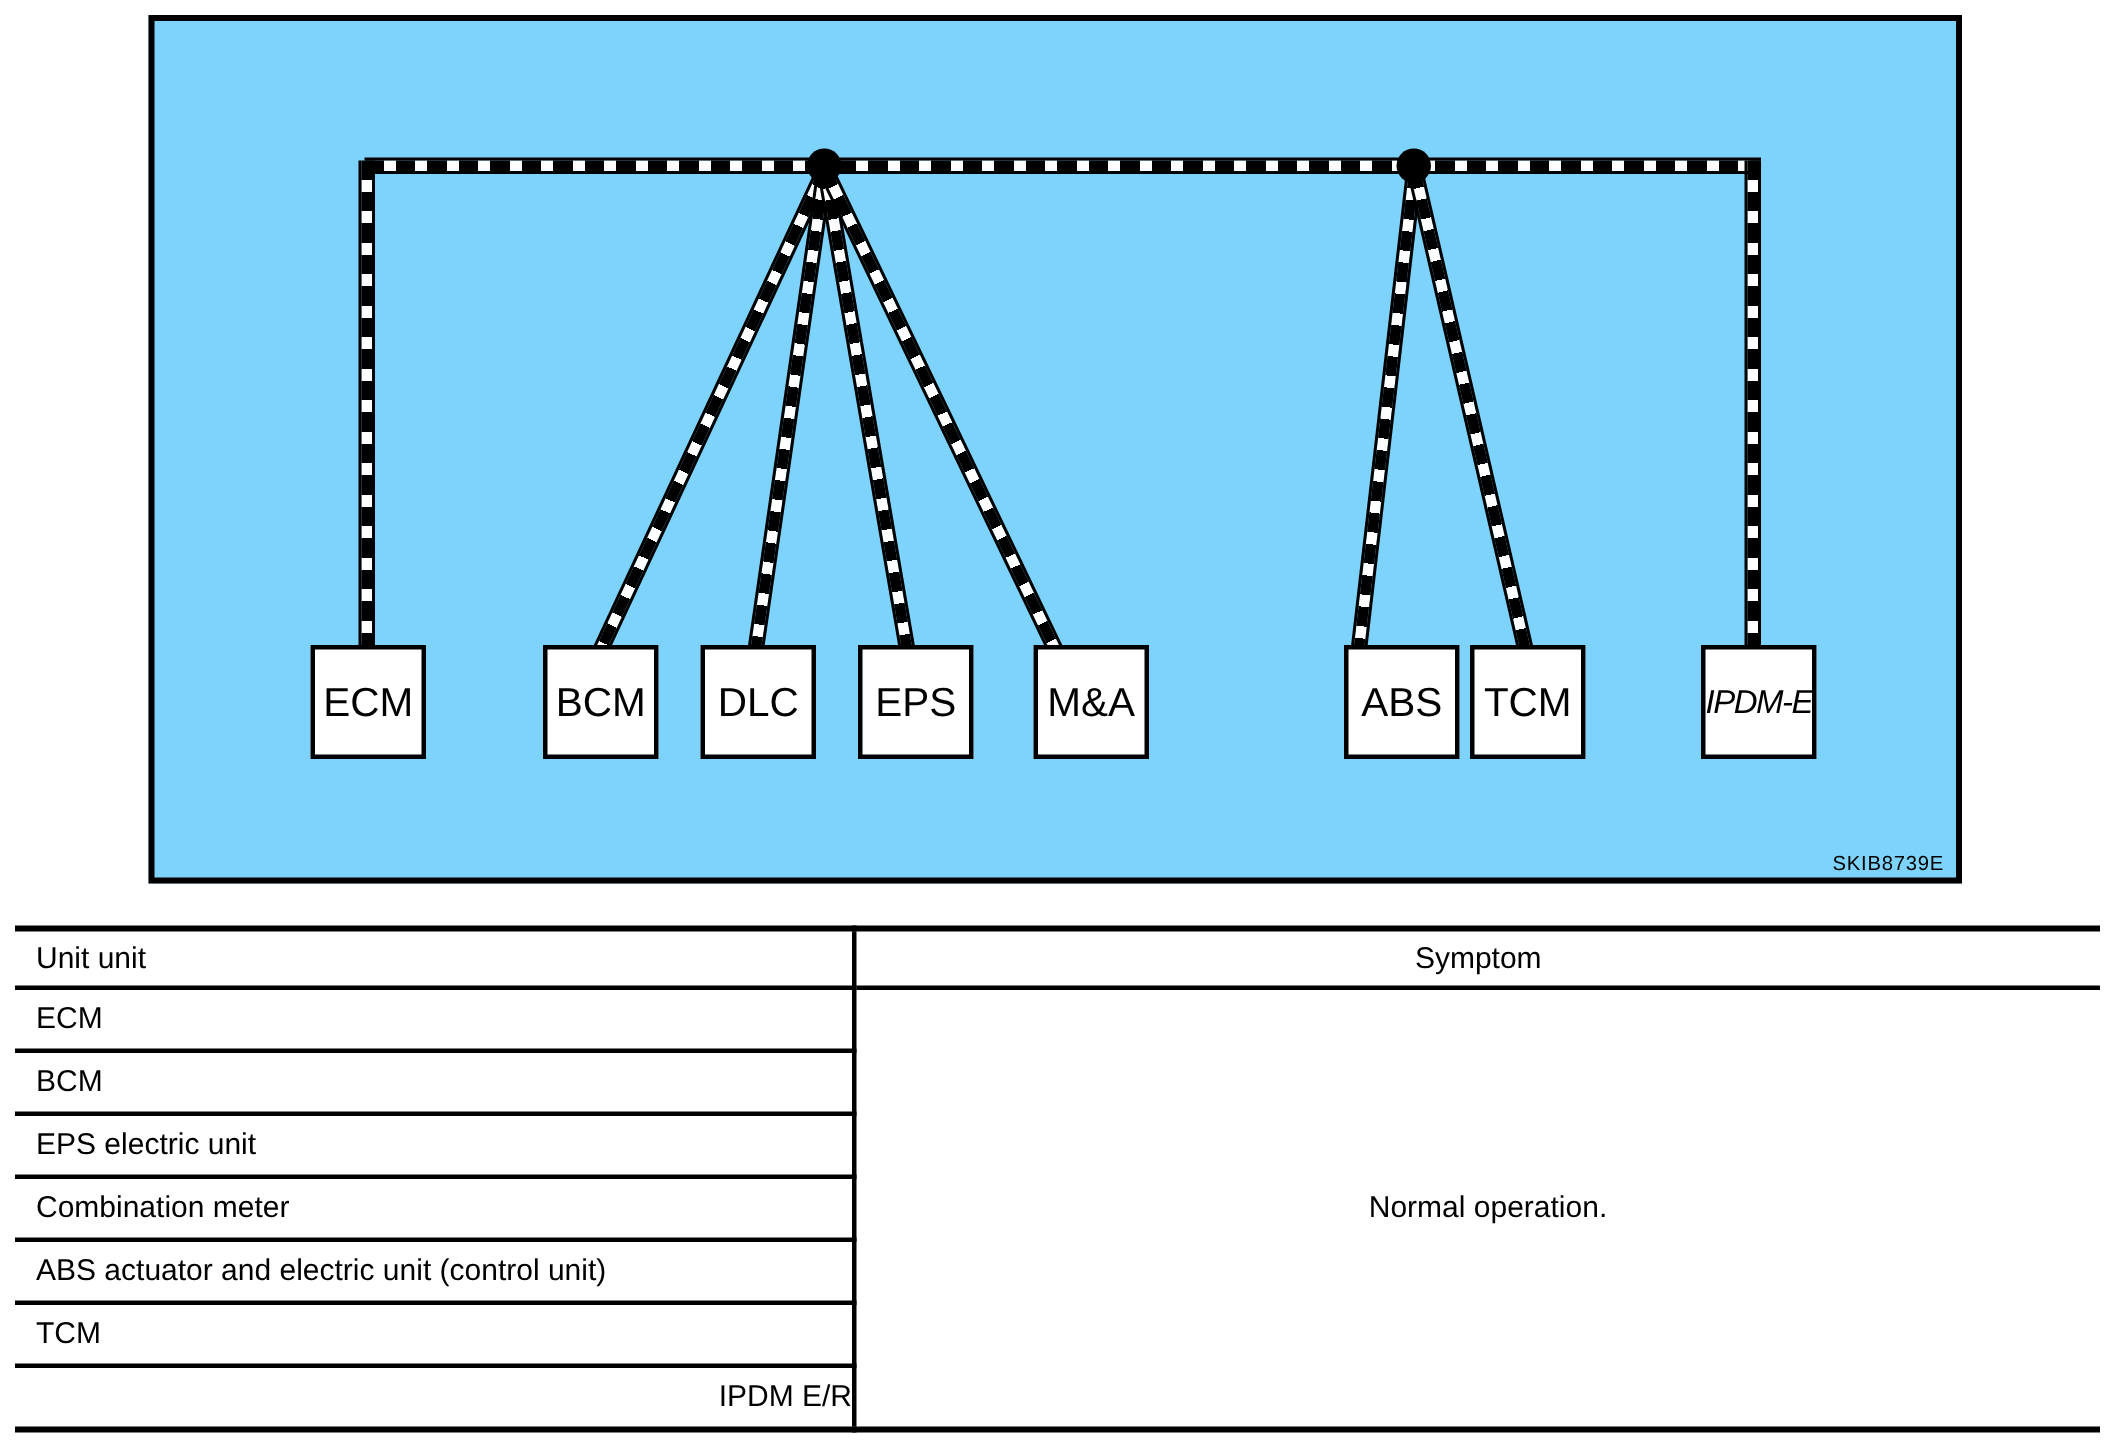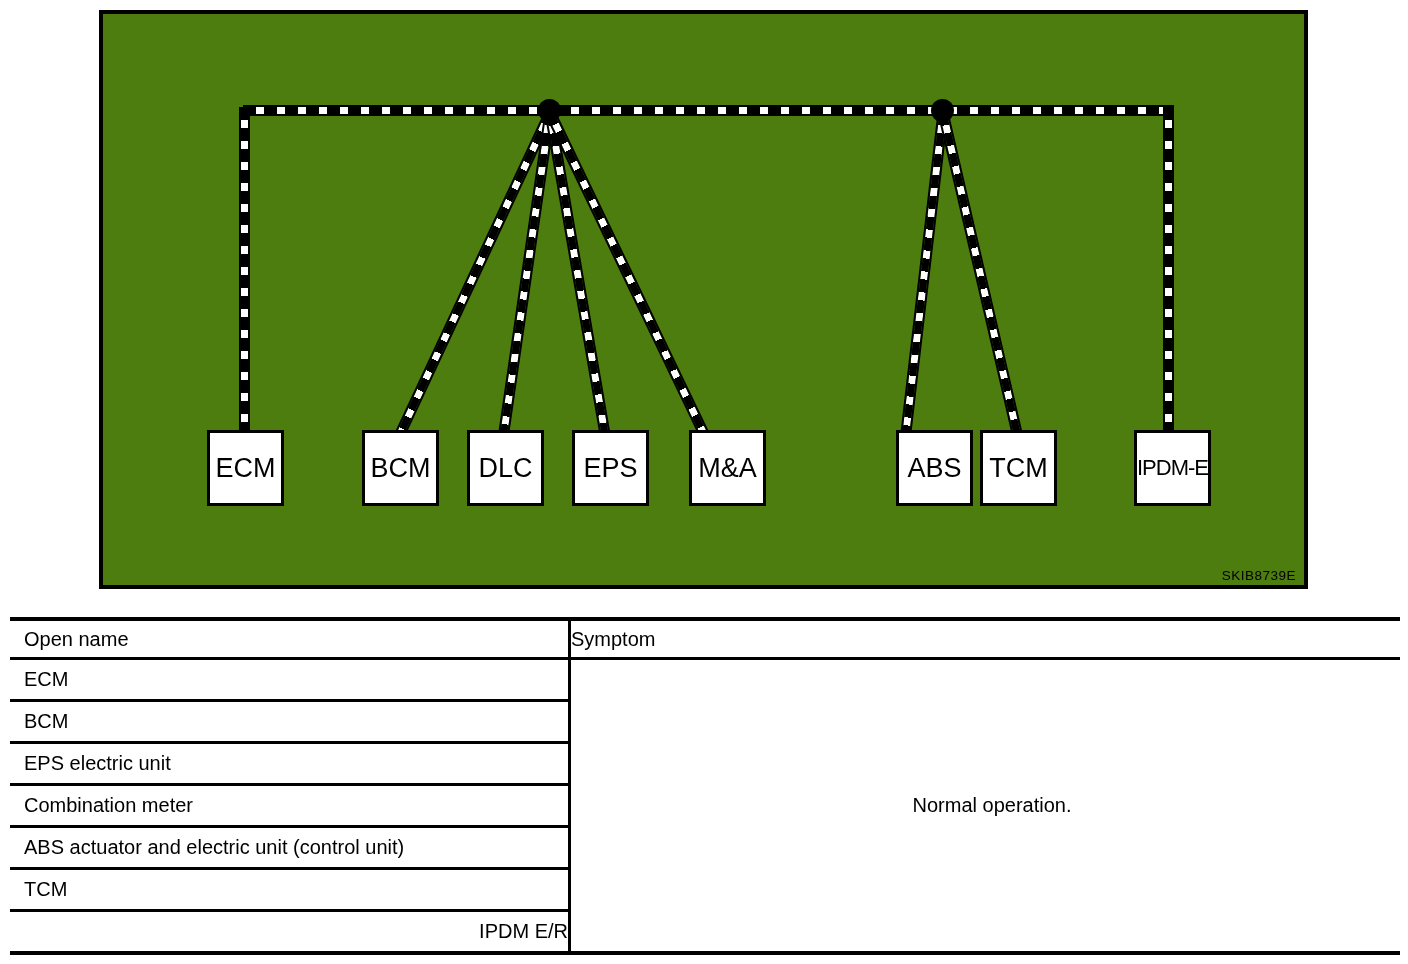--- a/index.html
+++ b/index.html
@@ -17,21 +17,21 @@
     overflow: hidden;
   }
 
   
   .diagram-frame {
     position: absolute;
     left: 99px; top: 10px;
     width: 1209px; height: 579px;
     border: 4px solid #000;
     box-sizing: border-box;
-    background: #4d7c0f;
+    background: #7dd3fc;
   }
 
   
   .cl {
     position: absolute;
     box-sizing: border-box;
     height: 11px;
     border-top: 2px solid #000;
     border-bottom: 2px solid #000;
     background: repeating-linear-gradient(90deg, #000 0 13px, #fff 13px 21px);
@@ -62,21 +62,21 @@
     width: 77px; height: 76px;
     border: 3px solid #000;
     box-sizing: border-box;
     background: #fff;
     display: flex;
     align-items: center;
     justify-content: center;
     font-size: 27px;
     white-space: nowrap;
   }
-  .node.tight { font-size: 22px; letter-spacing: -1px; }
+  .node.tight { font-size: 22px; letter-spacing: -1px; font-style: italic; }
 
   
   .burst {
     position: absolute;
     left: 455px; top: 265px;
     width: 134px; height: 134px;
   }
   .burst-label {
     position: absolute;
     left: 0; top: 57px;
@@ -103,21 +103,21 @@
     border-top: 4px solid #000;
     border-bottom: 4px solid #000;
     font-size: 20px;
   }
   .symptom-table th,
   .symptom-table td {
     font-weight: normal;
     border-bottom: 3px solid #000;
     padding: 0;
   }
-  .symptom-table th { height: 36px; text-align: left; }
+  .symptom-table th { height: 36px; text-align: center; }
   .symptom-table td { height: 39px; }
   .symptom-table .col-unit {
     width: 544px;
     border-right: 3px solid #000;
     text-align: left;
     padding-left: 14px;
   }
   .symptom-table tr:last-child td { border-bottom: none; text-align: right; }
   .symptom-table .symptom-cell {
     border-bottom: none;
@@ -173,21 +173,21 @@
   <div class="node" style="left:980px;">
     <span>TCM</span>
   </div>
   <div class="node tight" style="left:1134px;">
     <span>IPDM-E</span>
   </div>
 
   <table class="symptom-table">
     <tbody>
         <tr>
-      <th class="col-unit">Open name</th>
+      <th class="col-unit">Unit unit</th>
       <th>Symptom</th>
     </tr>
     <tr>
       <td class="col-unit">ECM</td>
       <td class="symptom-cell" rowspan="7">Normal operation.</td>
     </tr>
     <tr>
       <td class="col-unit">BCM</td>
     </tr>
     <tr>

